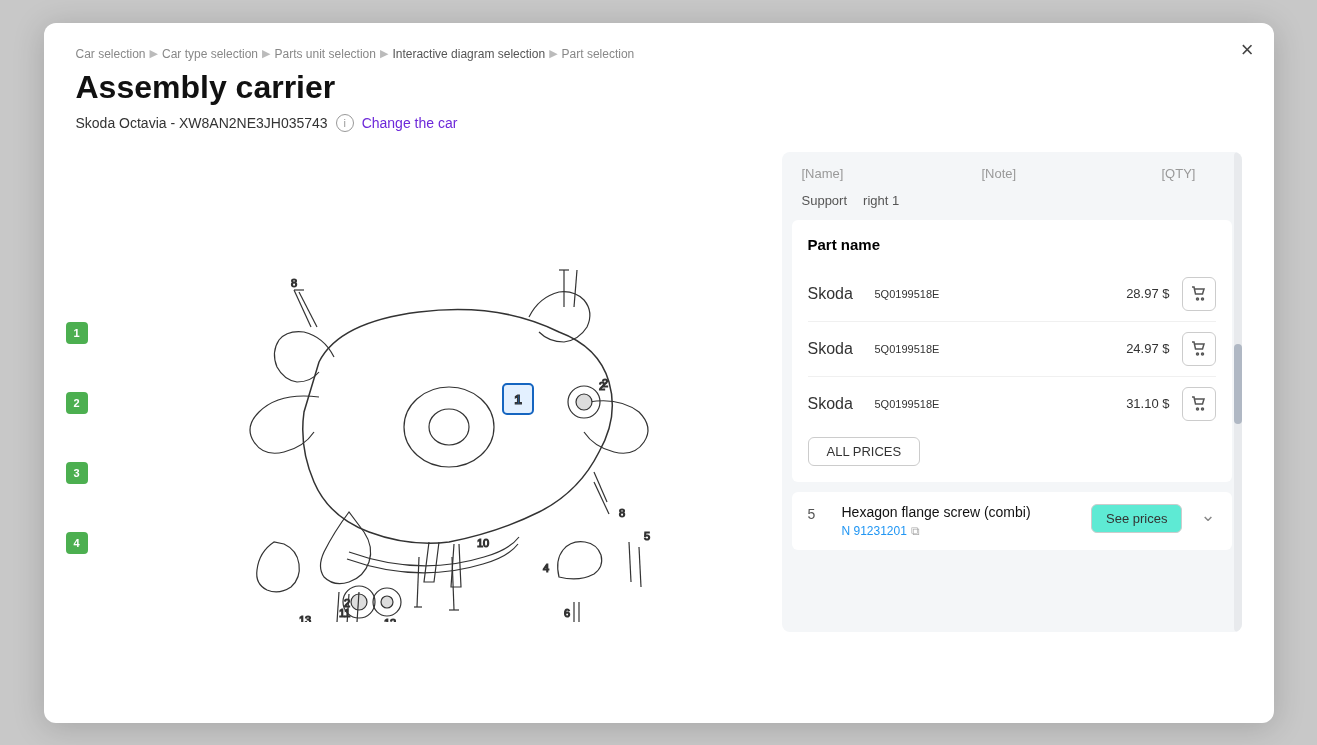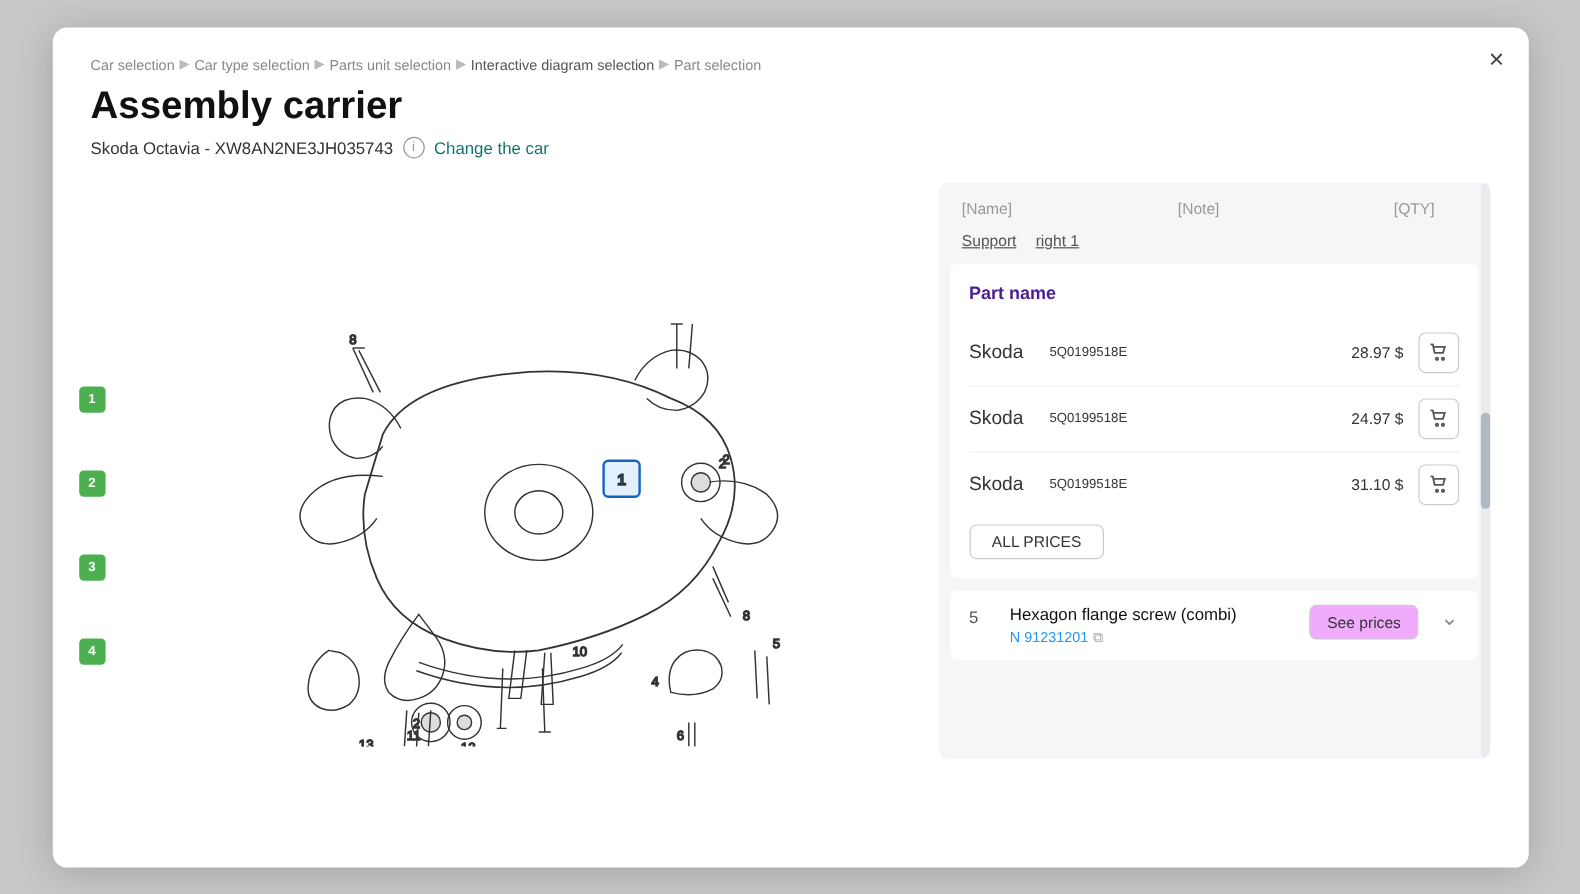--- a/index.html
+++ b/index.html
@@ -67,21 +67,21 @@
       border-radius: 50%;
       border: 1.5px solid #999;
       color: #999;
       display: inline-flex;
       align-items: center;
       justify-content: center;
       font-size: 11px;
       cursor: pointer;
     }
     .car-info .change-link {
-      color: #0f766e;
+      color: #6d28d9;
       text-decoration: none;
       cursor: pointer;
     }
     .content-area {
       display: flex;
       gap: 20px;
     }
     .diagram-area {
       flex: 1;
       min-width: 0;
@@ -114,32 +114,31 @@
       font-size: 13px;
       color: #999;
     }
     .parts-subheader {
       display: flex;
       align-items: center;
       padding: 4px 20px 12px 20px;
       font-size: 13px;
       color: #555;
       gap: 16px;
-      text-decoration: underline;
     }
     .part-section {
       background: #fff;
       margin: 0 10px 10px 10px;
       border-radius: 6px;
       padding: 16px;
     }
     .part-section-title {
       font-size: 15px;
       font-weight: 700;
-      color: #4c1d95;
+      color: #000000;
       margin-bottom: 14px;
     }
     .part-row {
       display: flex;
       align-items: center;
       gap: 12px;
       padding: 10px 0;
       border-bottom: 1px solid #f0f0f0;
     }
     .part-row:last-of-type {
@@ -234,21 +233,21 @@
       align-items: center;
       gap: 4px;
     }
     .see-prices-btn {
       border: 1.5px solid #ccc;
       border-radius: 6px;
       padding: 6px 14px;
       font-size: 13px;
       color: #333;
       cursor: pointer;
-      background: #f0abfc;
+      background: #5eead4;
       margin-left: 21px;
     }
     .expand-btn {
       font-size: 18px;
       color: #888;
       cursor: pointer;
       margin-left: 8px;
     }
     
     .annotation-badge {

